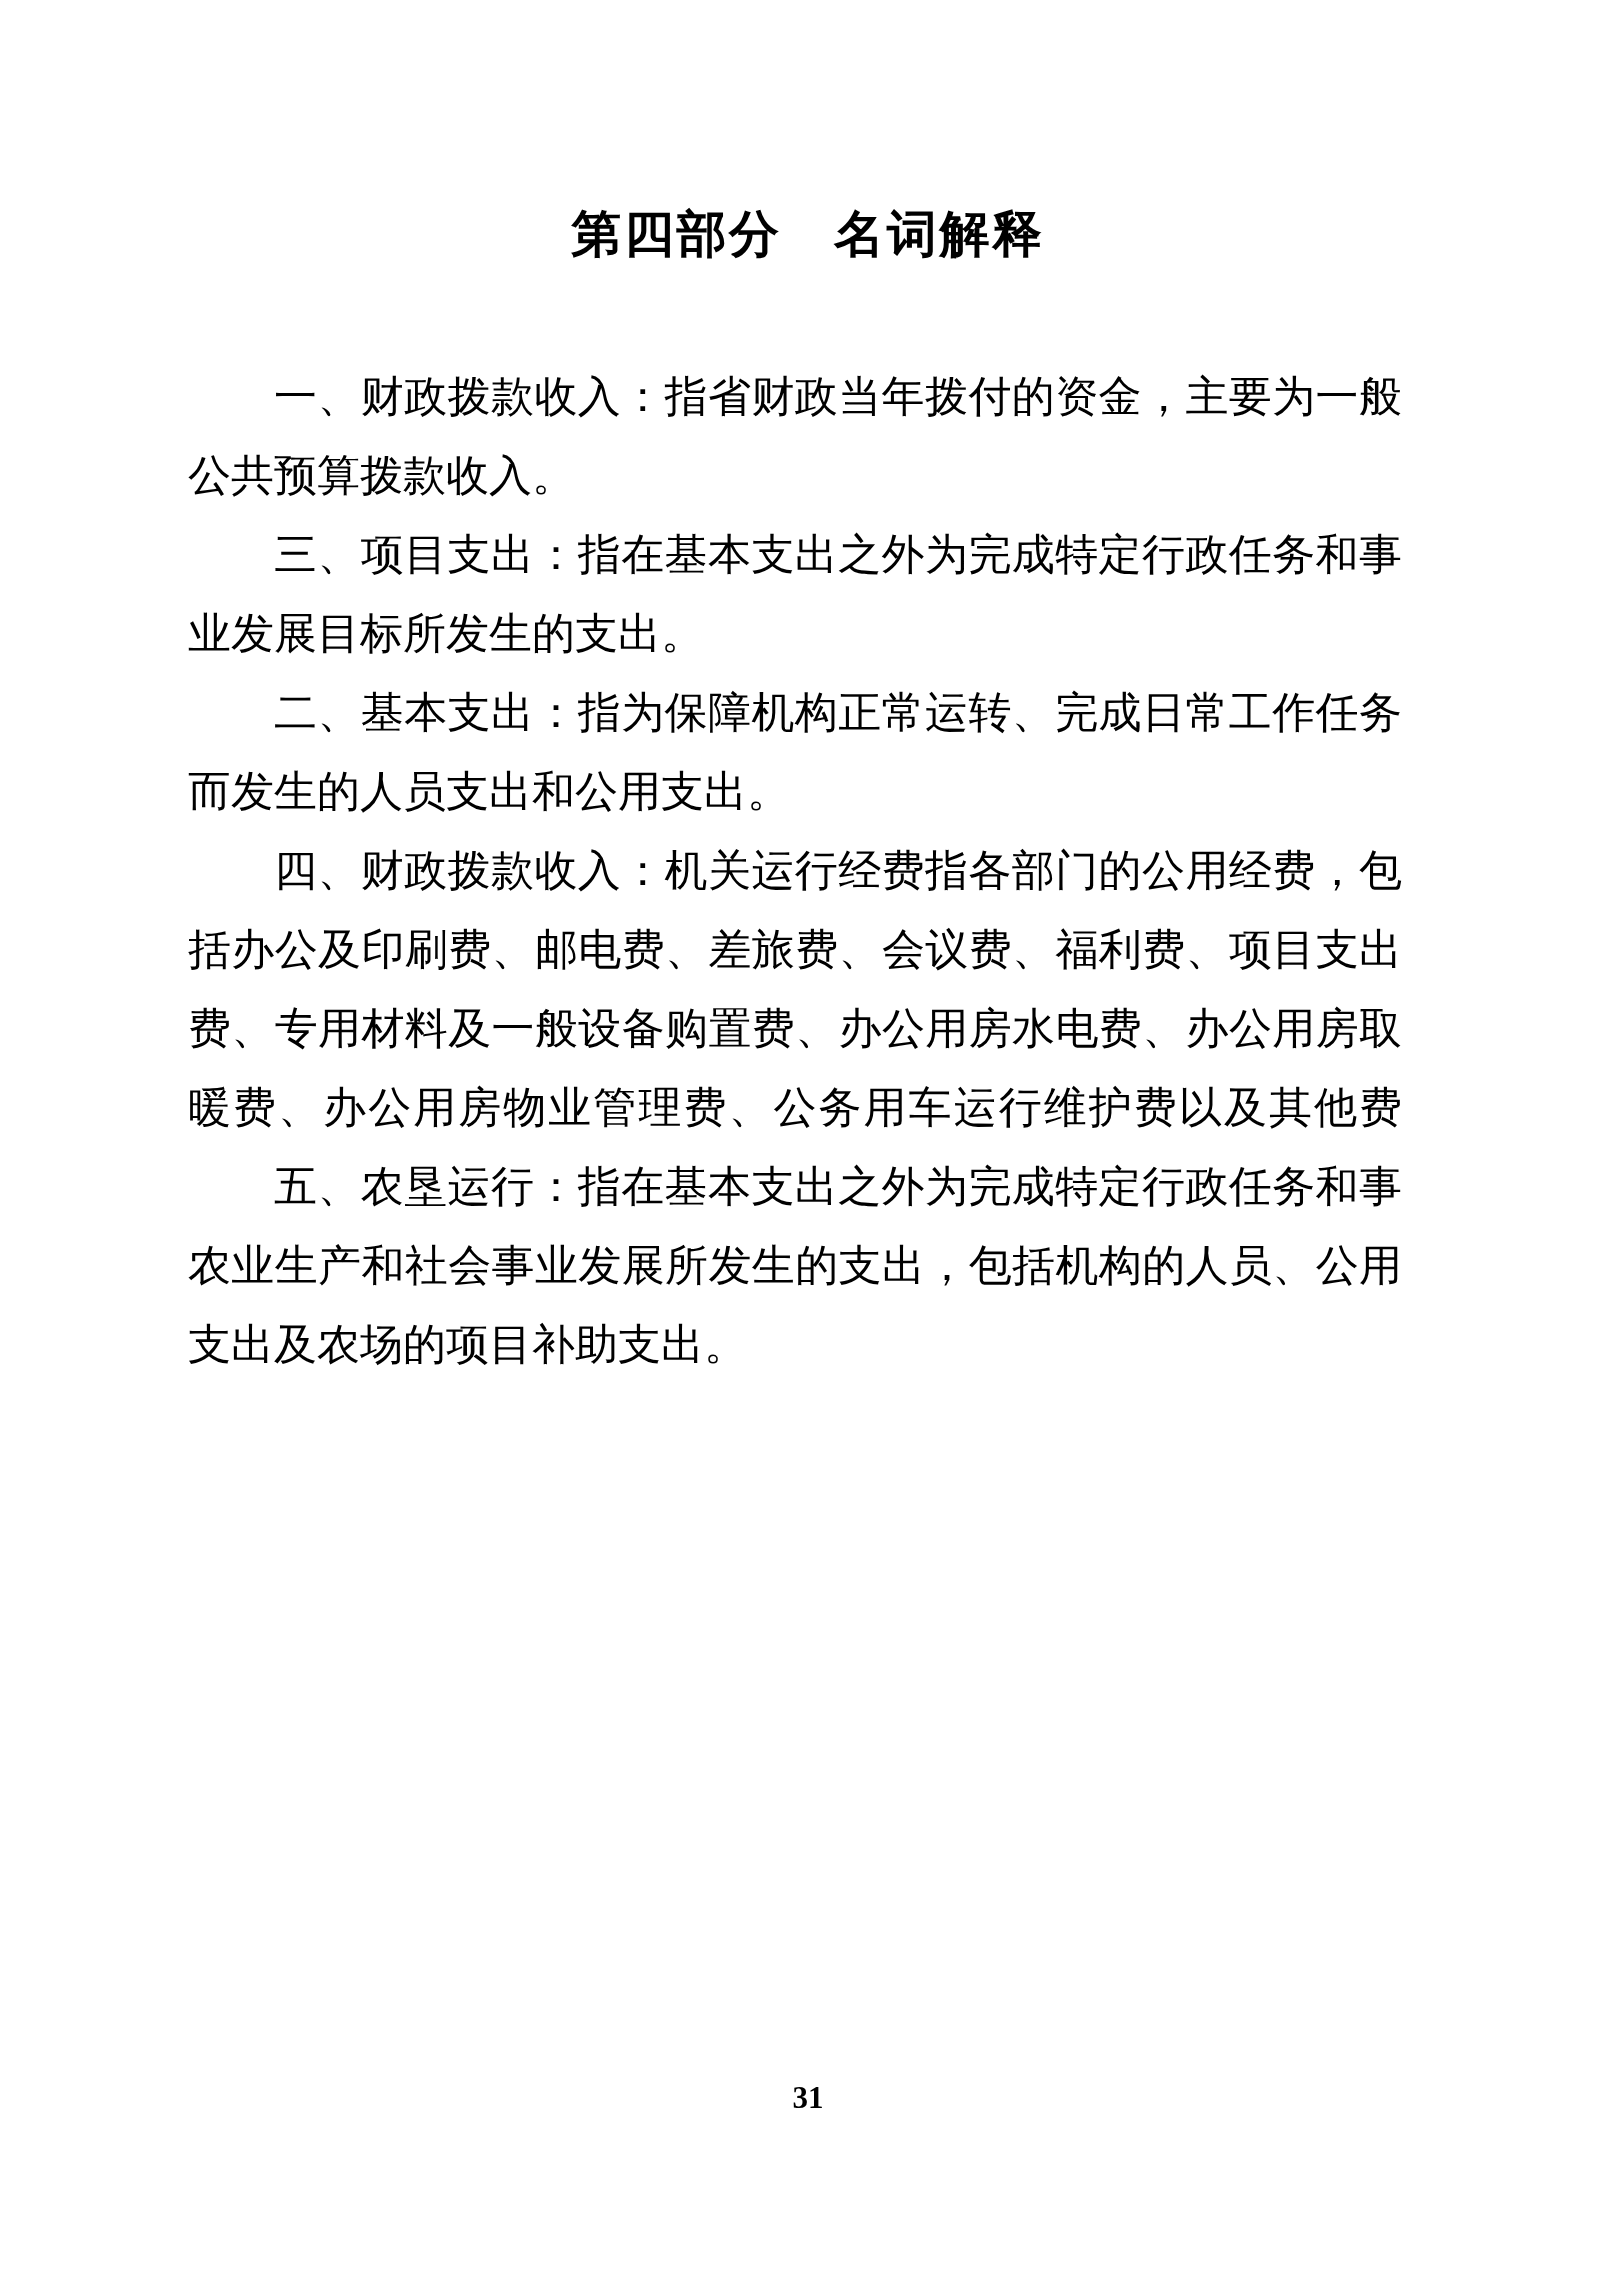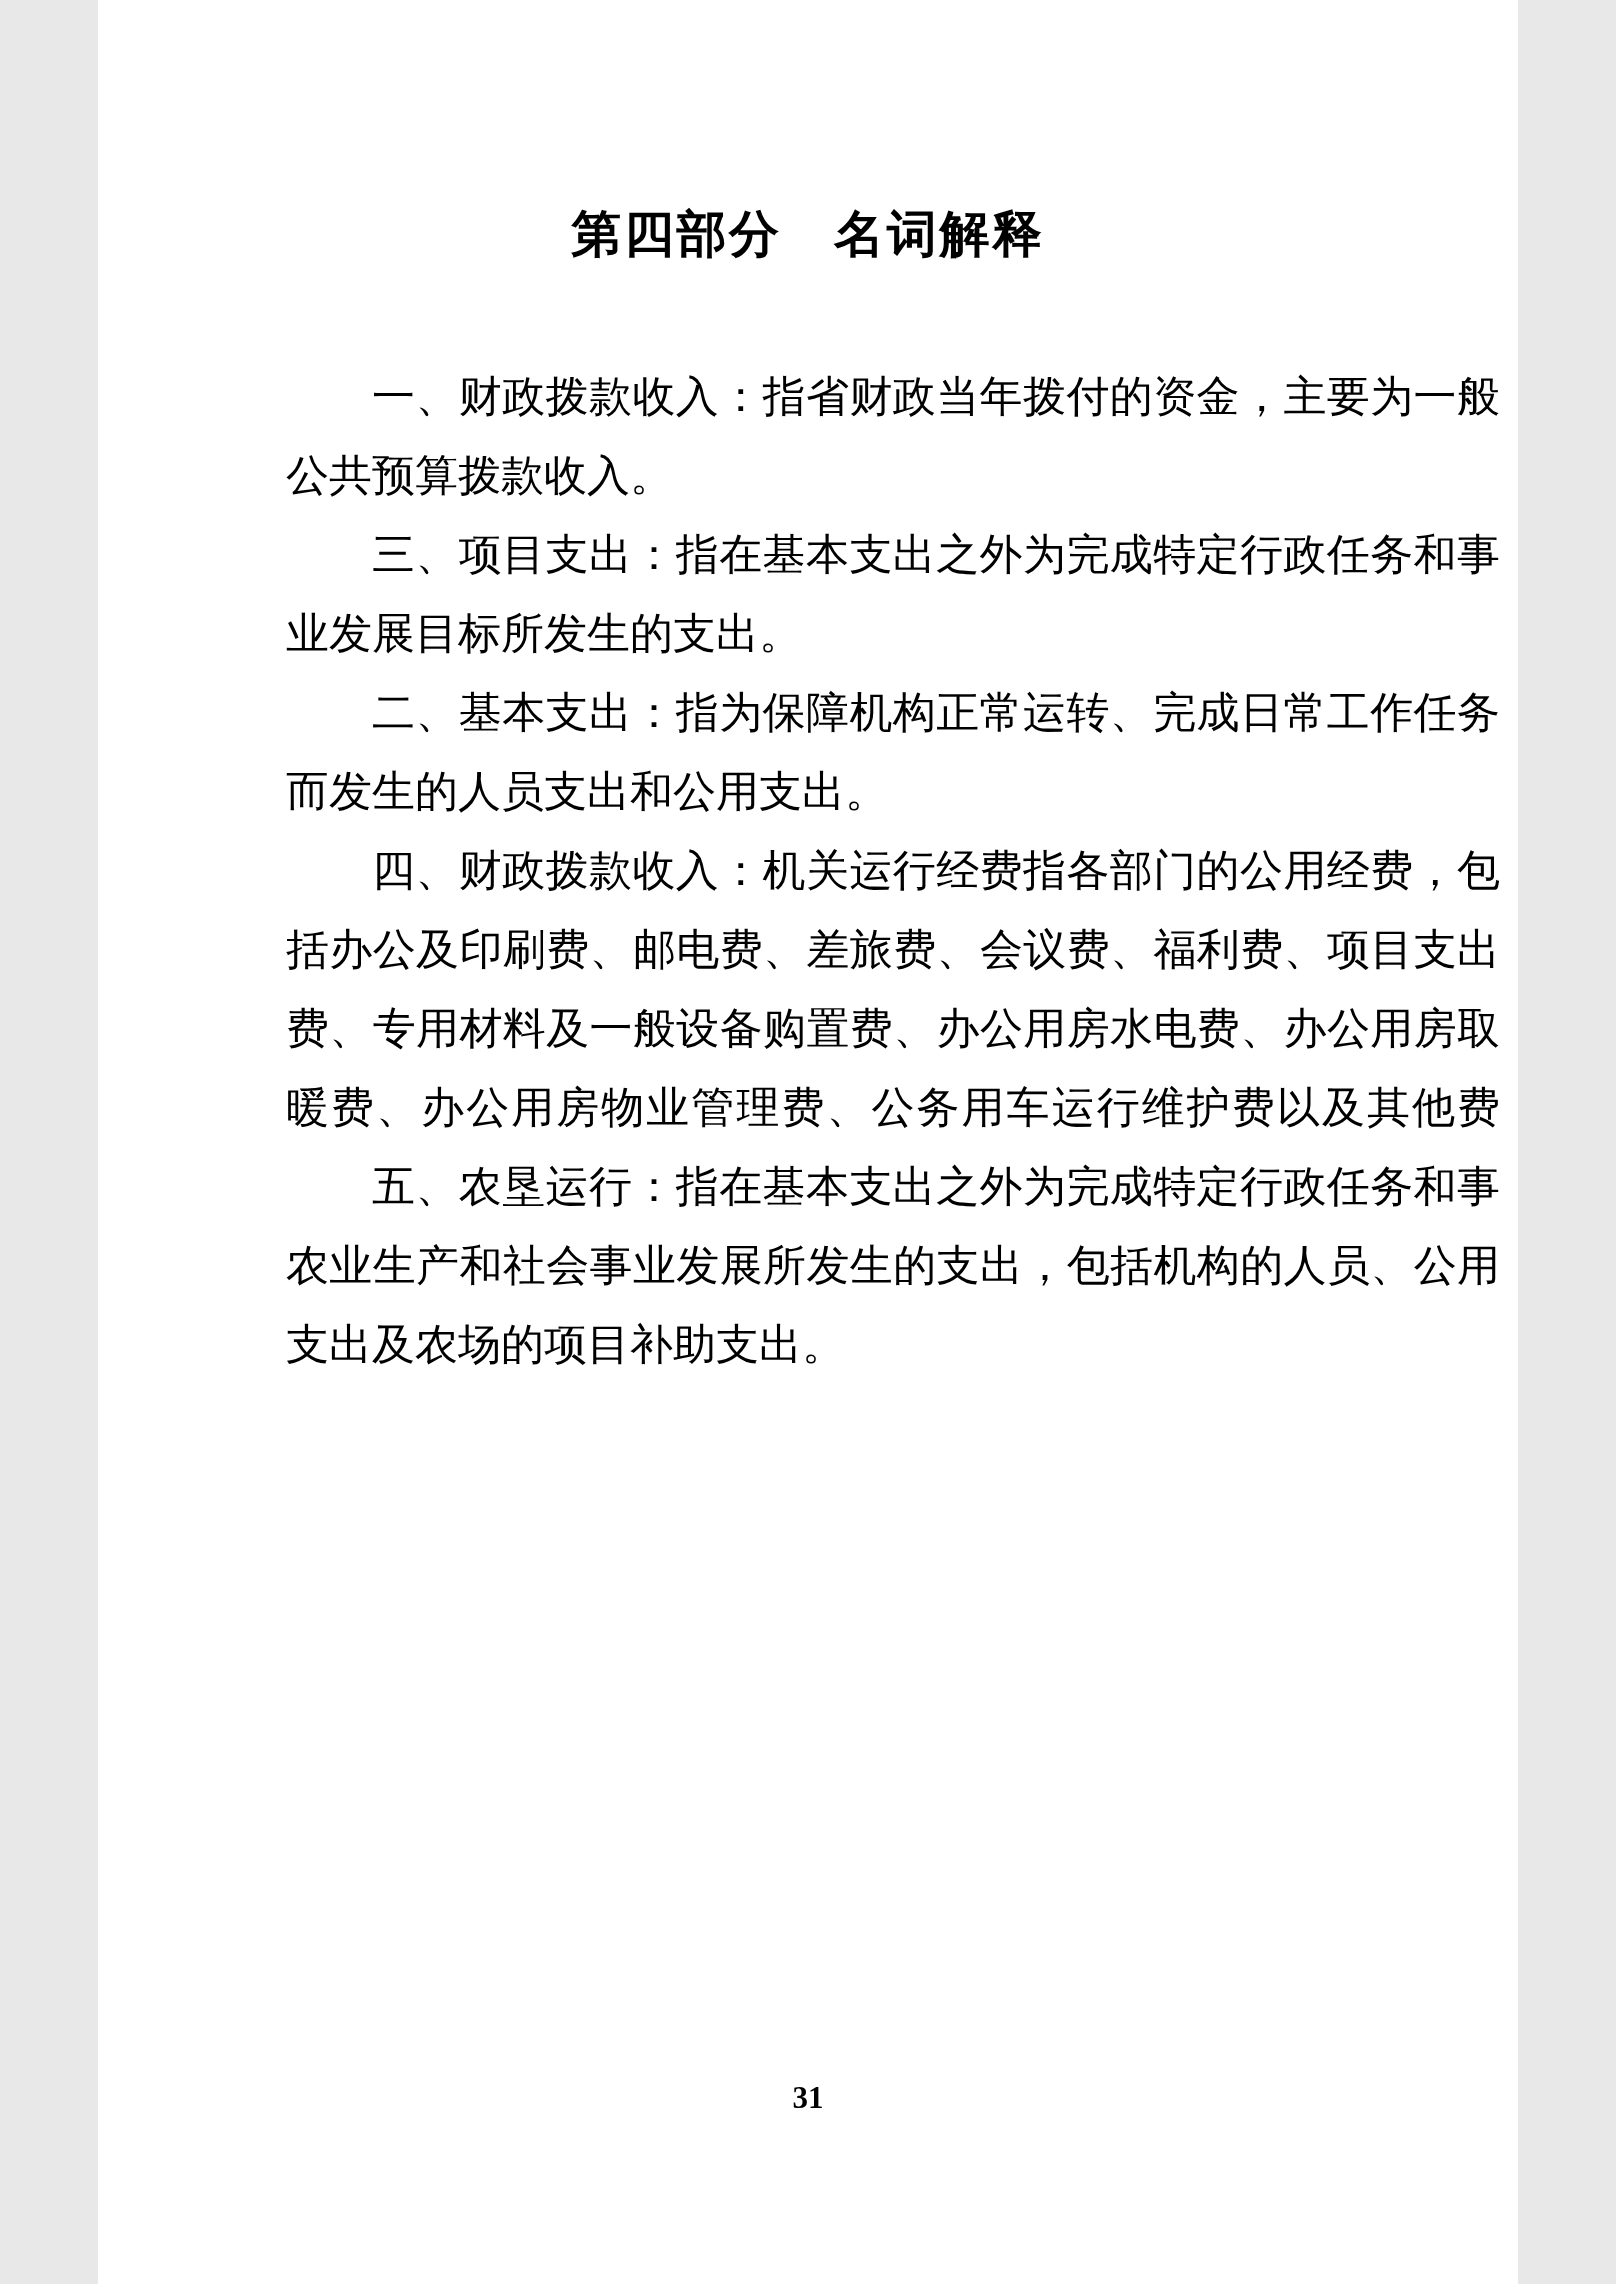--- a/index.html
+++ b/index.html
@@ -1,18 +1,18 @@
 <!DOCTYPE html>
 <html lang="zh" style="font-size:10.4px"><head>
 <meta charset="utf-8">
 <style>
   html, body { margin: 0; padding: 0; background: #e8e8e8; }
   .page {
     position: relative;
-    width: 1420px;
+    width: 1616px;
     height: 2284px;
     margin: 0 auto;
     background: #ffffff;
     color: #000000;
     overflow: hidden;
   }
   .doc-title {
     position: absolute;
     top: 207px;
     left: 0;

